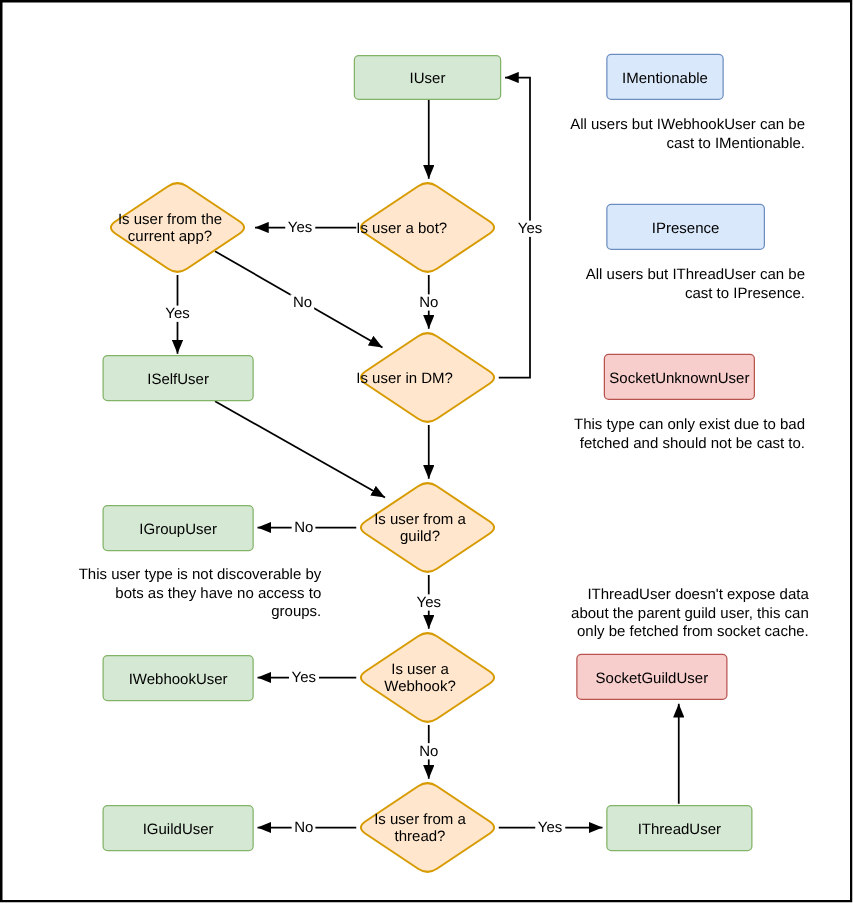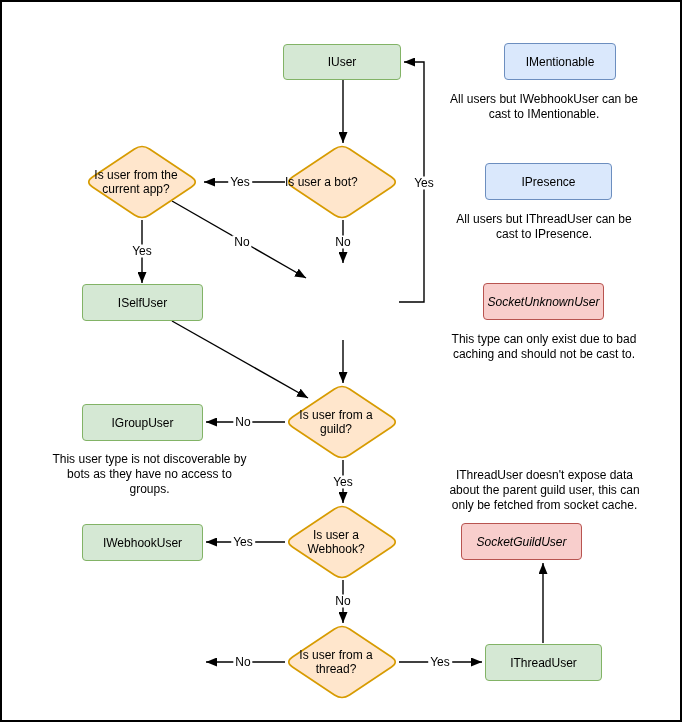--- a/index.html
+++ b/index.html
@@ -9,34 +9,34 @@
     font-family:"Liberation Sans",sans-serif;font-size:12px;color:#000;
   }
   svg.edges{position:absolute;left:0;top:0;pointer-events:none;}
   svg.edges path{fill:none;stroke:var(--line,#000);stroke-width:1.4;}
   .node{
     position:absolute;border-radius:4px;box-sizing:border-box;
     display:flex;align-items:center;justify-content:center;text-align:center;
   }
   .node.green{background:var(--green-fill,#d5e8d4);border:1.4px solid var(--green-stroke,#82b366);}
   .node.blue {background:var(--blue-fill,#dae8fc); border:1.4px solid var(--blue-stroke,#6c8ebf);}
-  .node.red  {background:var(--red-fill,#f8cecc);  border:1.4px solid var(--red-stroke,#b85450);font-style:italic;}
+  .node.red  {background:var(--red-fill,#f8cecc);  border:1.4px solid var(--red-stroke,#b85450);}
   .decision{position:absolute;width:114px;height:76px;}
   .decision svg{overflow:visible;display:block;}
   .decision path{fill:var(--orange-fill,#ffe6cc);stroke:var(--orange-stroke,#d79b00);stroke-width:1.6;}
   .dtext{
     position:absolute;left:0;top:0;right:0;bottom:0;
     display:flex;align-items:center;text-align:center;line-height:14px;
   }
   .dtext span{display:inline-block;max-width:102px;}
   .elabel{
     position:absolute;transform:translate(-50%,-50%);
     background:#fff;padding:0 2px;line-height:13px;white-space:nowrap;
   }
-  .note{position:absolute;text-align:center;line-height:15px;}
+  .note{position:absolute;text-align:right;line-height:15px;}
 </style>
 </head>
 <body>
 
 <div class="frame">
 
   <svg class="edges" width="682" height="722" viewBox="0 0 682 722">
     <defs>
       <marker id="arrow" viewBox="0 0 11 9" refX="11" refY="4.5" markerWidth="11" markerHeight="9" markerUnits="userSpaceOnUse" orient="auto">
         <path d="M0 0 L11 4.5 L0 9 Z" style="fill:#000;stroke:none"></path>
@@ -55,37 +55,40 @@
     <path d="M283 540 L204 540" marker-end="url(#arrow)"></path>
     <path d="M341 578 L341 621" marker-end="url(#arrow)"></path>
     <path d="M283 660 L204 660" marker-end="url(#arrow)"></path>
     <path d="M397 660 L480 660" marker-end="url(#arrow)"></path>
     <path d="M541 641 L541 561" marker-end="url(#arrow)"></path>
   </svg>
 
   <div class="node green" style="left:281px;top:42px;width:118px;height:36px">
     <span>IUser</span>
   </div>
-  <div class="node blue" style="left:502px;top:41px;width:112px;height:37px">
+  <div class="node blue" style="left:483px;top:41px;width:94px;height:37px">
     <span>IMentionable</span>
   </div>
   <div class="node blue" style="left:483px;top:161px;width:127px;height:37px">
     <span>IPresence</span>
   </div>
   <div class="node red" style="left:481px;top:281px;width:121px;height:37px">
     <span>SocketUnknownUser</span>
   </div>
   <div class="node green" style="left:80px;top:282px;width:121px;height:37px">
     <span>ISelfUser</span>
   </div>
   <div class="node green" style="left:80px;top:402px;width:121px;height:37px">
     <span>IGroupUser</span>
   </div>
   <div class="node green" style="left:80px;top:522px;width:121px;height:37px">
     <span>IWebhookUser</span>
+  </div>
+  <div class="node green" style="left:80px;top:642px;width:121px;height:37px">
+    <span>IGuildUser</span>
   </div>
   <div class="node green" style="left:483px;top:642px;width:117px;height:37px">
     <span>IThreadUser</span>
   </div>
   <div class="node red" style="left:459px;top:521px;width:121px;height:37px">
     <span>SocketGuildUser</span>
   </div>
 
   <div class="decision" style="left:283px;top:142px">
     <svg width="114" height="76">
@@ -94,20 +97,28 @@
     <div class="dtext">
         <span>Is user a bot?</span>
       </div>
   </div>
   <div class="decision" style="left:83px;top:142px">
     <svg width="114" height="76">
       <path d="M49.5 5 Q57 0 64.5 5 L106.5 33 Q114 38 106.5 43 L64.5 71 Q57 76 49.5 71 L7.5 43 Q0 38 7.5 33 Z"></path>
     </svg>
     <div class="dtext">
         <span>Is user from the current app?</span>
+      </div>
+  </div>
+  <div class="decision" style="left:283px;top:262px">
+    <svg width="114" height="76">
+      <path d="M49.5 5 Q57 0 64.5 5 L106.5 33 Q114 38 106.5 43 L64.5 71 Q57 76 49.5 71 L7.5 43 Q0 38 7.5 33 Z"></path>
+    </svg>
+    <div class="dtext">
+        <span>Is user in DM?</span>
       </div>
   </div>
   <div class="decision" style="left:283px;top:382px">
     <svg width="114" height="76">
       <path d="M49.5 5 Q57 0 64.5 5 L106.5 33 Q114 38 106.5 43 L64.5 71 Q57 76 49.5 71 L7.5 43 Q0 38 7.5 33 Z"></path>
     </svg>
     <div class="dtext">
         <span>Is user from a guild?</span>
       </div>
   </div>
@@ -143,21 +154,21 @@
   <div class="note" style="left:442px;top:90px;width:200px">
     <div>All users but IWebhookUser can be</div>
     <div>cast to IMentionable.</div>
   </div>
   <div class="note" style="left:442px;top:210px;width:200px">
     <div>All users but IThreadUser can be</div>
     <div>cast to IPresence.</div>
   </div>
   <div class="note" style="left:442px;top:330px;width:200px">
     <div>This type can only exist due to bad</div>
-    <div>caching and should not be cast to.</div>
+    <div>fetched and should not be cast to.</div>
   </div>
   <div class="note" style="left:40px;top:450px;width:215px">
     <div>This user type is not discoverable by</div>
     <div>bots as they have no access to</div>
     <div>groups.</div>
   </div>
   <div class="note" style="left:440px;top:466px;width:205px">
     <div>IThreadUser doesn't expose data</div>
     <div>about the parent guild user, this can</div>
     <div>only be fetched from socket cache.</div>

